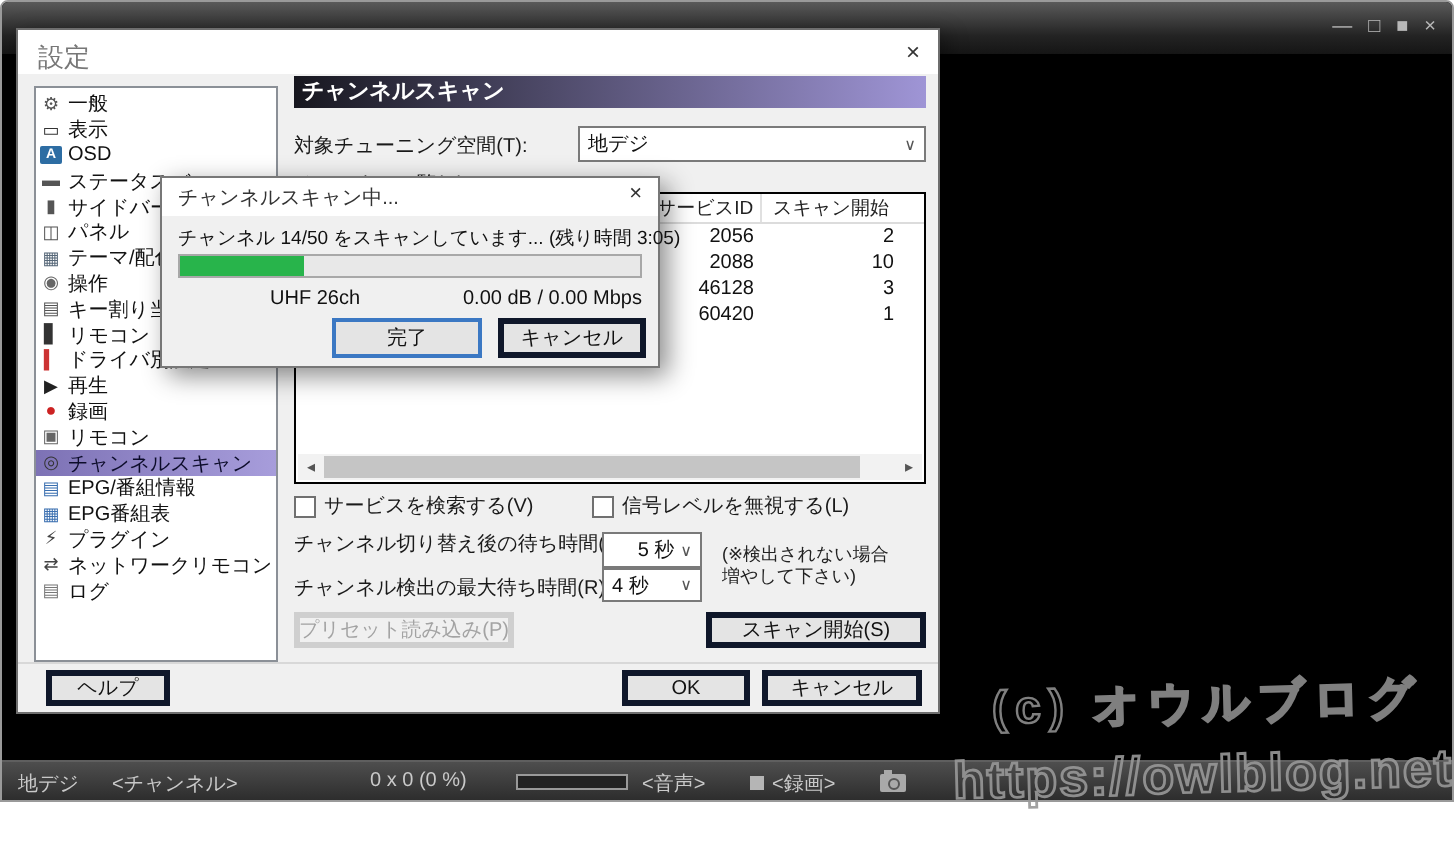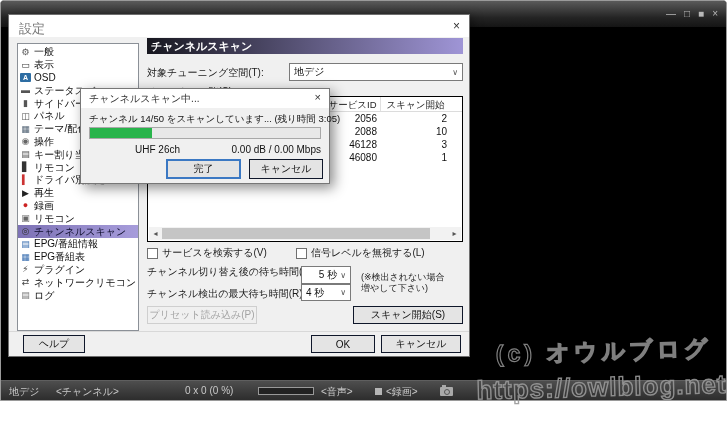--- a/index.html
+++ b/index.html
@@ -64,21 +64,21 @@
   .hscroll { position:absolute; left:1px; right:1px; bottom:1px; height:13px; background:#f2f2f2; display:flex; align-items:center; }
   .hscroll .arr { width:13px; text-align:center; font-size:8px; color:#555; flex:none; }
   .hscroll .thumb { width:268px; height:11px; background:#c5c5c5; flex:none; }
   .hscroll .spacer { flex:1; }
 
   .cb-row { position:absolute; display:flex; align-items:center; gap:4px; font-size:10px; color:#1a1a1a; white-space:nowrap; }
   .cb-box { width:11px; height:11px; background:#fff; border:1px solid #707070; flex:none; }
 
   .note { position:absolute; left:352px; top:257px; font-size:9px; line-height:11px; color:#222; white-space:nowrap; }
 
-  .btn { position:absolute; background:#e4e4e4; border:1px solid #0f172a; font-size:10px; color:#111;
+  .btn { position:absolute; background:#e4e4e4; border:3px solid #0f172a; font-size:10px; color:#111;
     display:flex; align-items:center; justify-content:center; cursor:default; white-space:nowrap; }
   .btn.disabled { background:#f0f0f0; border-color:#cfcfcf; color:#a3a3a3; }
   .btn.focused { border:2px solid #3b78c3; }
 
   .footer-sep { position:absolute; left:0; right:0; top:316px; border-top:1px solid #d8d8d8; }
 
   
   .scan-dialog { position:absolute; left:80px; top:88px; width:250px; height:96px;
     background:#f0f0f0; border:1px solid #777; box-shadow:4px 4px 12px rgba(0,0,0,.45); z-index:20; }
   .sd-titlebar { position:absolute; left:0; right:0; top:0; height:19px; background:#fff; }
@@ -244,21 +244,21 @@
             <div class="td sp"></div>
           </div>
           <div class="tr">
             <div class="td name"></div>
             <div class="td sid">46128</div>
             <div class="td rkey">3</div>
             <div class="td sp"></div>
           </div>
           <div class="tr">
             <div class="td name"></div>
-            <div class="td sid">46080</div>
+            <div class="td sid">60420</div>
             <div class="td rkey">1</div>
             <div class="td sp"></div>
           </div>
         </div>
       <div class="hscroll">
         <span class="arr">◂</span>
         <span class="thumb"></span>
         <span class="spacer"></span>
         <span class="arr">▸</span>
       </div>

